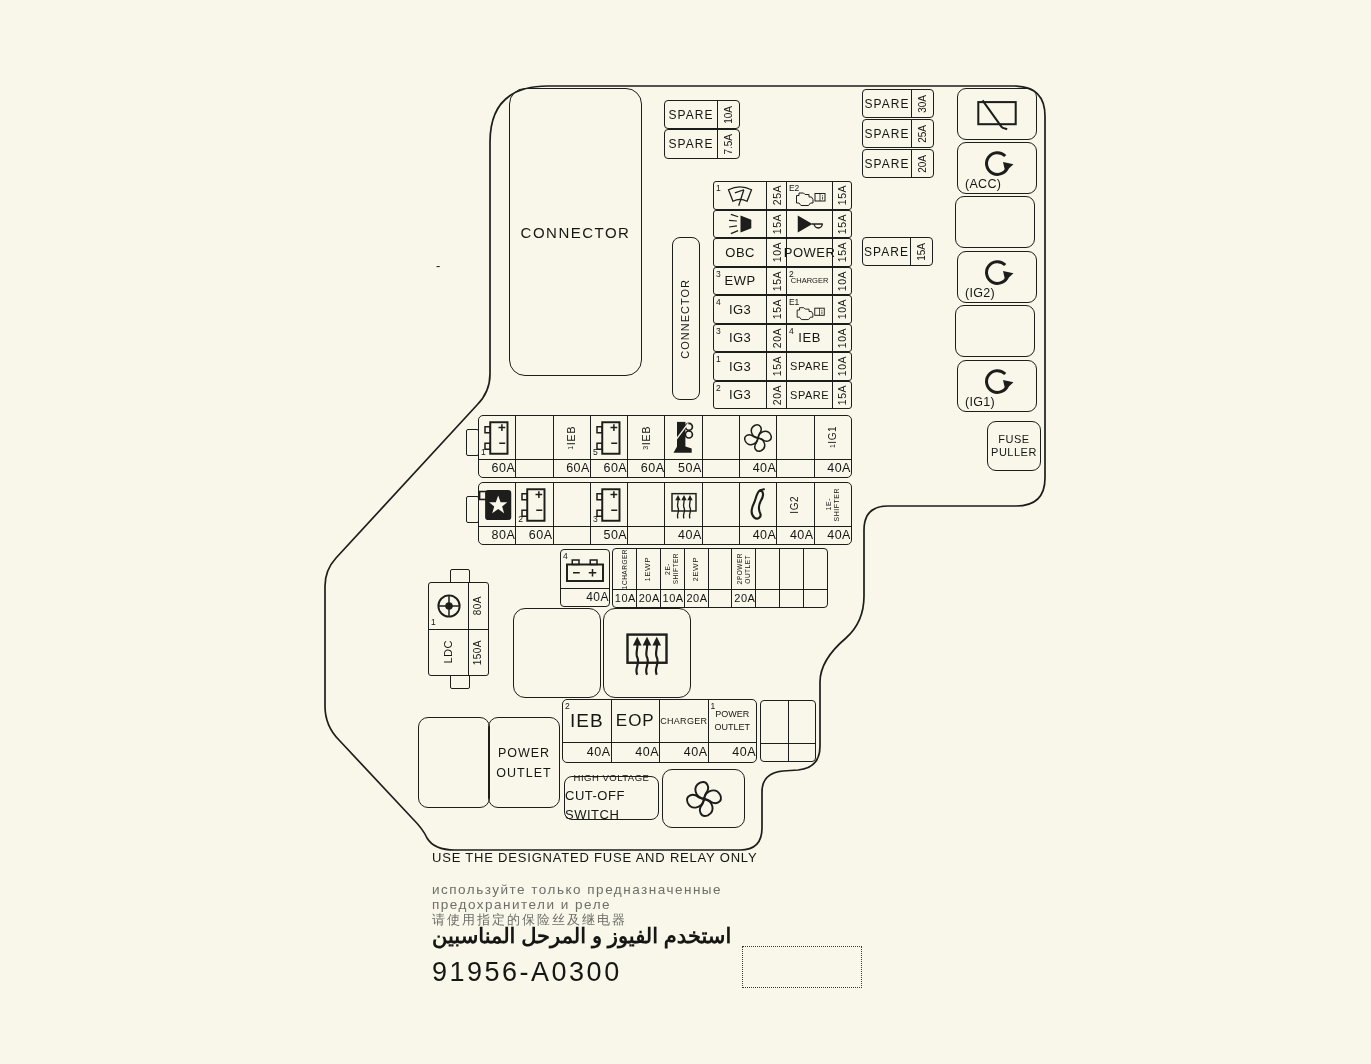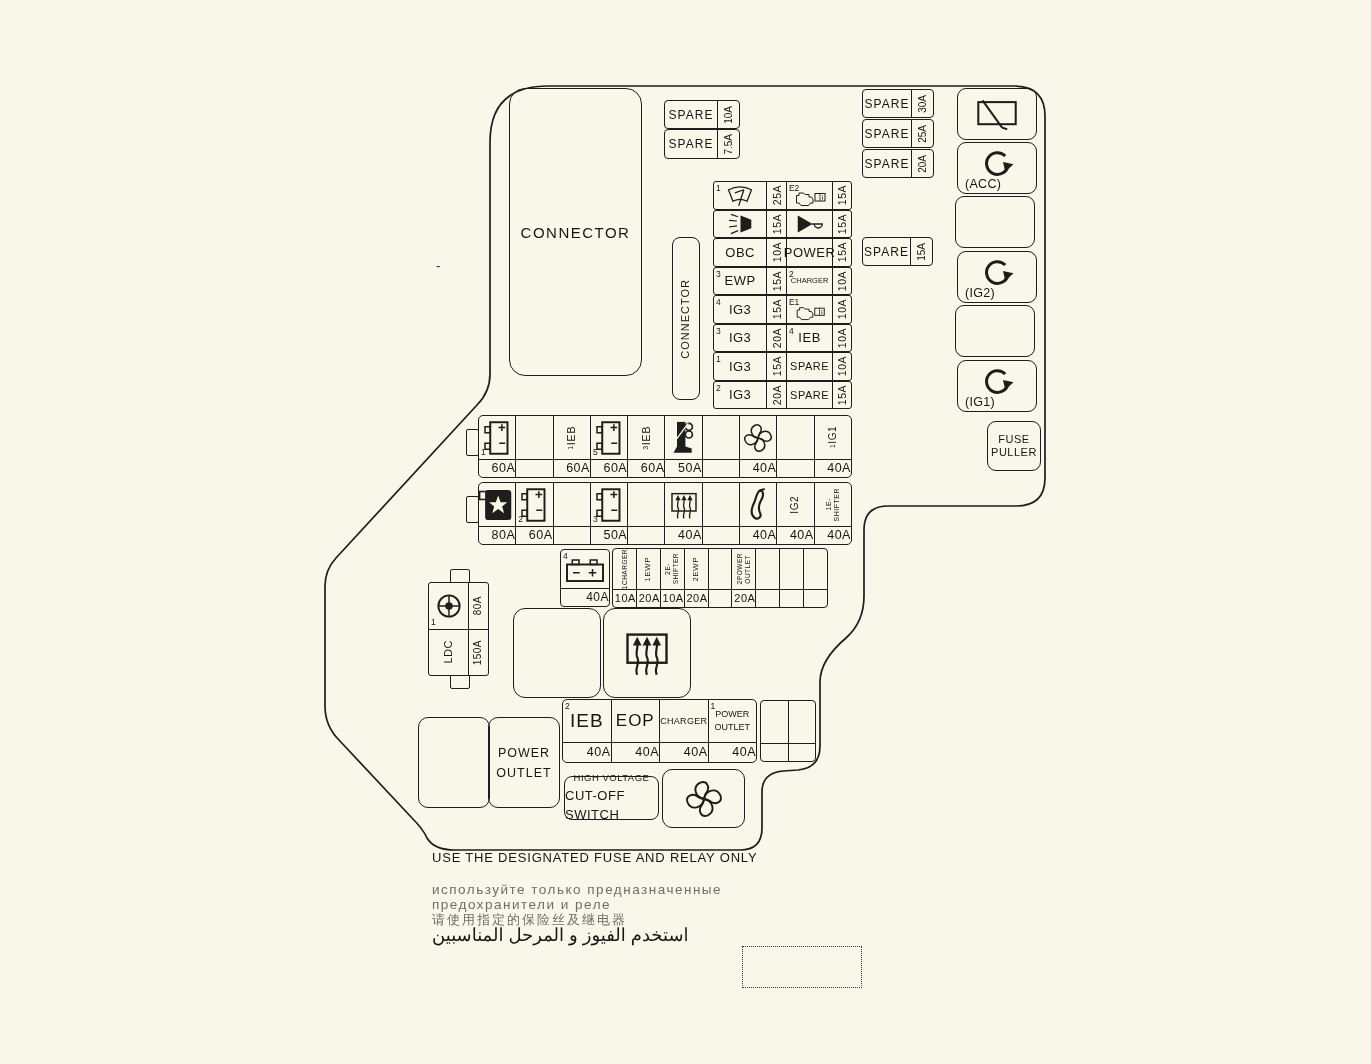--- a/index.html
+++ b/index.html
@@ -650,16 +650,17 @@
   <div class="box ctr" style="left:662px;top:769px;width:83px;height:59px;border-radius:10px">
     <svg class="ic" width="46" height="46">
         <use href="#s-fan"></use>
       </svg>
   </div>
 
   <div class="ft" style="top:850px;font-size:13px">USE THE DESIGNATED FUSE AND RELAY ONLY</div>
   <div class="ft" style="top:882px;font-size:13.5px;color:#6e6e6a;letter-spacing:1.5px">используйте только предназначенные</div>
   <div class="ft" style="top:897px;font-size:13.5px;color:#6e6e6a;letter-spacing:1.5px">предохранители и реле</div>
   <div class="ft" style="top:911px;font-size:13px;color:#6e6e6a;letter-spacing:2px">请使用指定的保险丝及继电器</div>
-  <div class="ft" style="top:924px;font-size:18px;font-weight:normal;direction:rtl">استخدم الفيوز و المرحل المناسبين</div>
+  <div class="ft" style="top:924px;font-size:21px;font-weight:bold;direction:rtl">استخدم الفيوز و المرحل المناسبين</div>
+  <div class="ft" style="top:957px;font-size:27px;letter-spacing:2.5px">91956-A0300</div>
   <div class="abs" style="left:742px;top:946px;width:120px;height:42px;border:1.5px dotted #3a3a36"></div>
 
 </div>
 
 </body></html>

